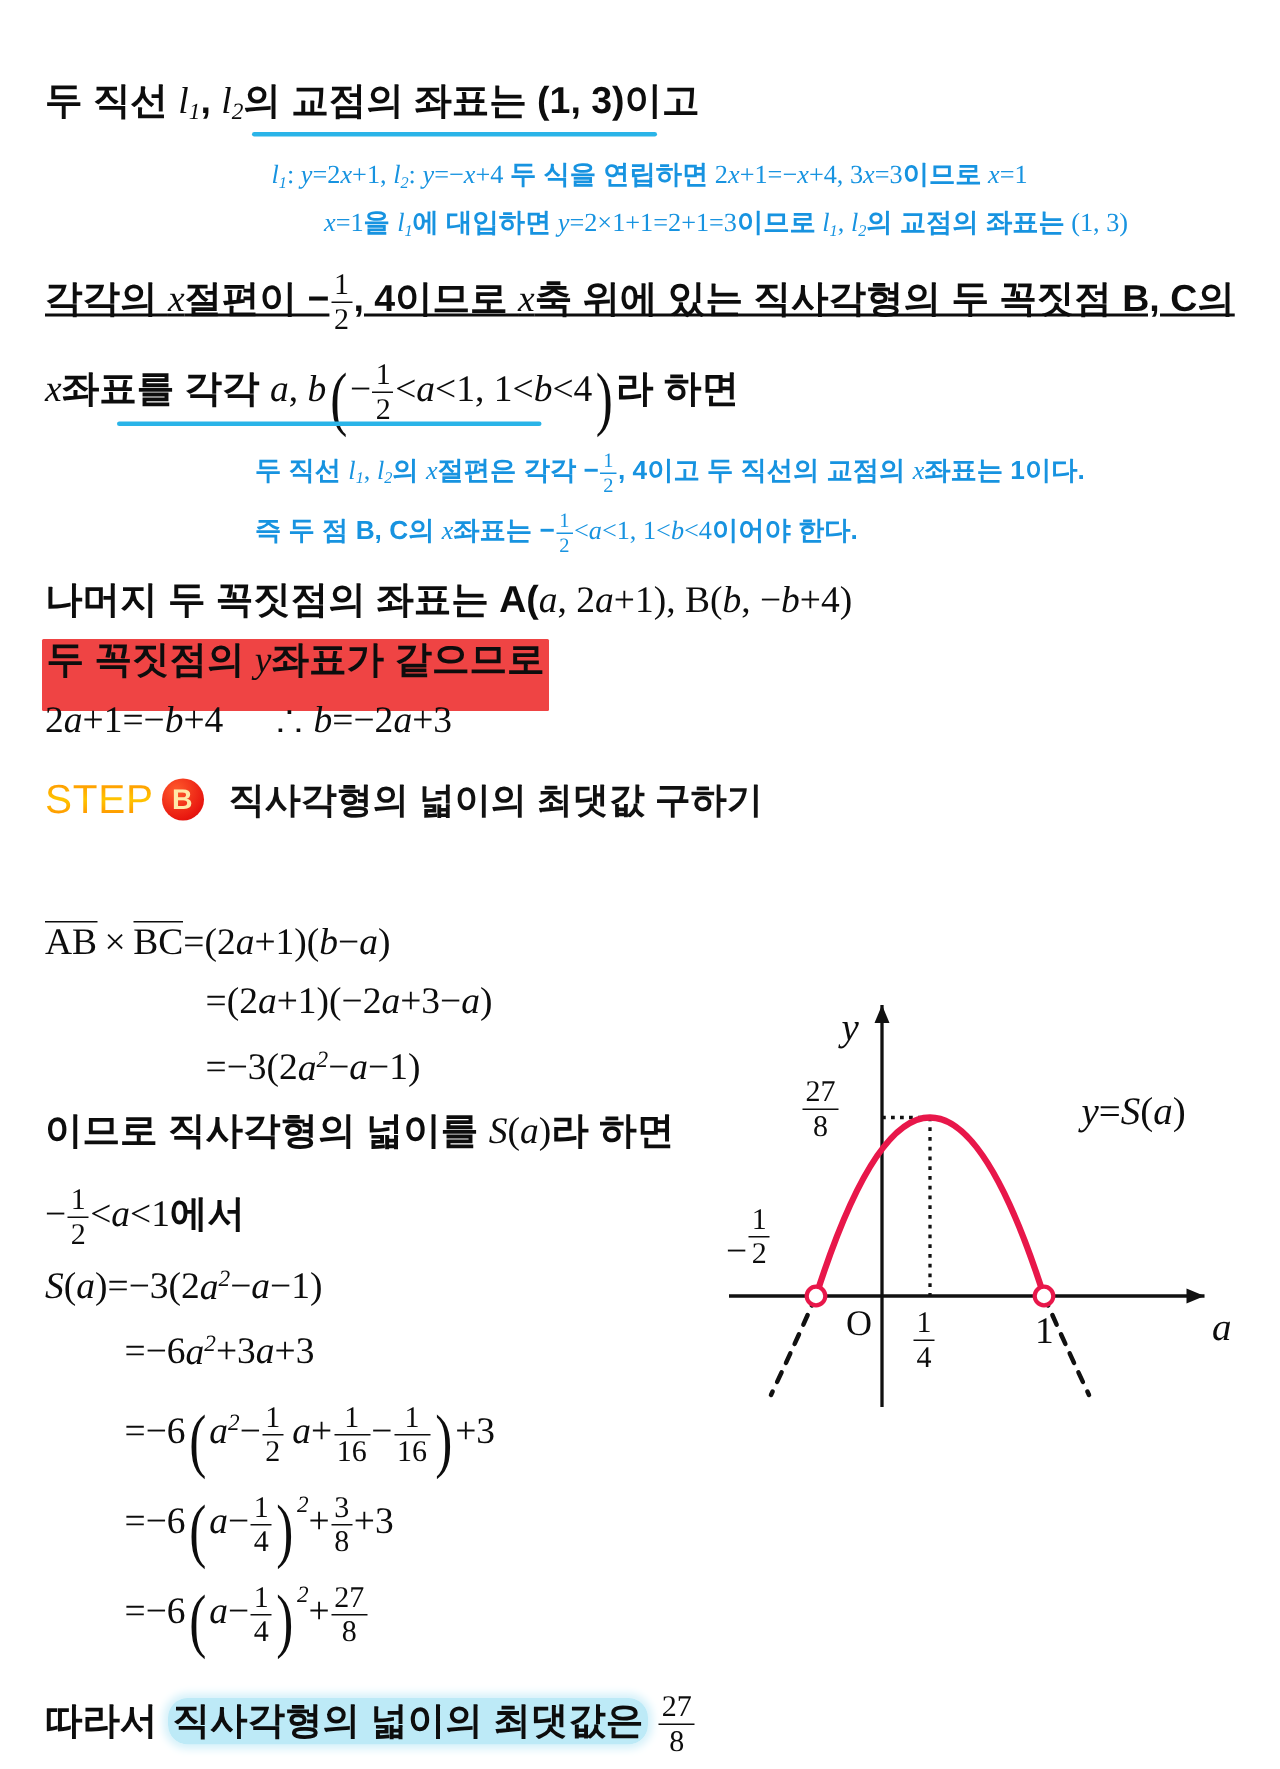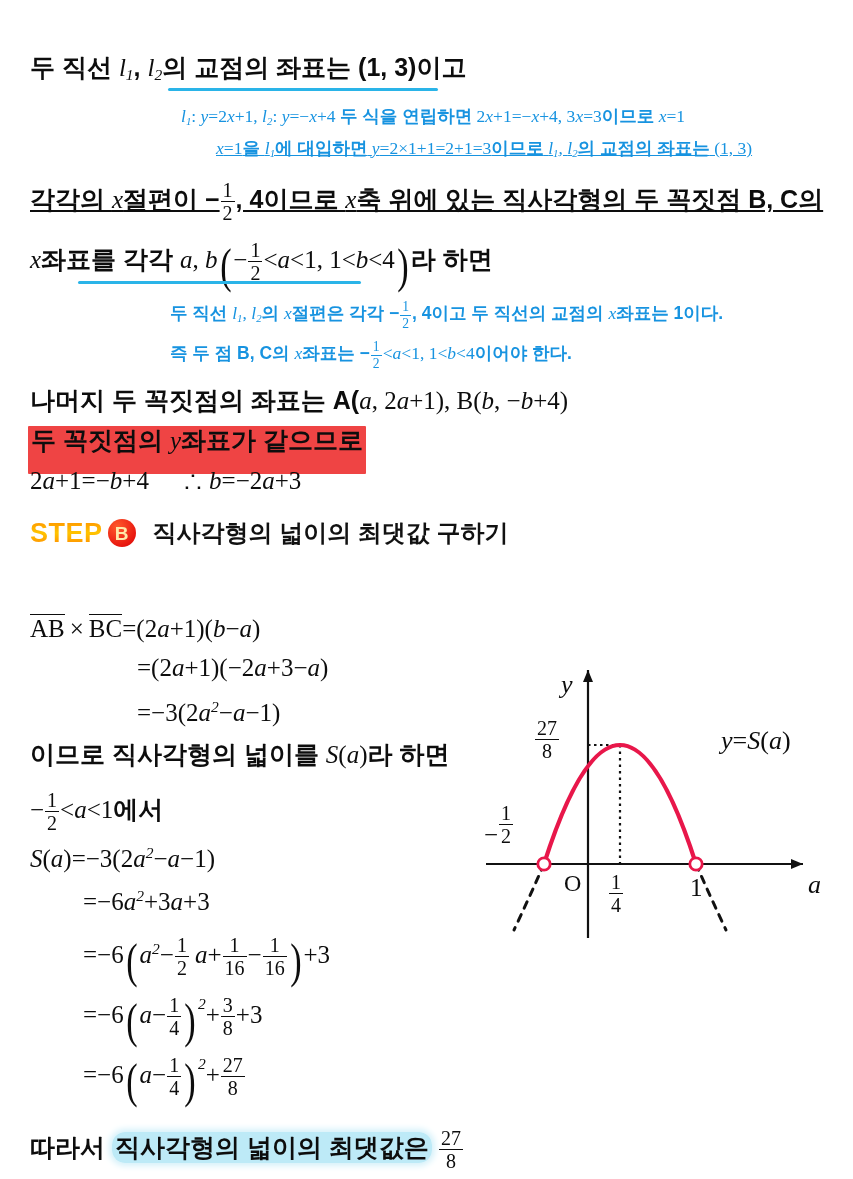--- a/index.html
+++ b/index.html
@@ -43,21 +43,21 @@
 
   
   .hl-pink{background:#ef4444;padding:1px 3px 20px 3px;border-radius:1px;}
   .hl-cyan{background:#bdeaf7;padding:1px 3px 2px 3px;border-radius:13px;
            box-shadow:0 0 6px 3px #d5f1fa;}
   .ul-cyan{position:absolute;height:3px;background:#2ab4e8;border-radius:2px;}
 
   
   .step-row{position:absolute;display:flex;align-items:center;}
   .step-word{
-    font-family:"Liberation Sans",sans-serif;font-weight:700;font-size:27px;
+    font-family:"Liberation Sans",sans-serif;font-weight:400;font-size:27px;
     letter-spacing:0.5px;
     background:linear-gradient(180deg,#ff8a00 0%,#ffc400 48%,#ffb300 62%,#ff7a00 100%);
     -webkit-background-clip:text;background-clip:text;color:transparent;
     -webkit-text-fill-color:transparent;
   }
   .step-badge{
     width:28px;height:28px;border-radius:50%;
     background:radial-gradient(circle at 34% 28%, #ff5a2b 0%, #e8160f 72%, #c30d0b 100%);
     color:#ffe9a8;font-family:"Liberation Sans",sans-serif;font-weight:700;font-size:19px;
     display:flex;align-items:center;justify-content:center;margin-left:5px;
@@ -76,21 +76,21 @@
 <div class="page">
 
   <div class="line t-main" style="left:30px;top:55px;">
     <span class="kr">두 직선 </span><span class="mi">l<span class="sub mr">1</span></span><span class="kr">, </span><span class="mi">l<span class="sub mr">2</span></span><span class="kr">의 교점의 좌표는 (1, 3)</span><span class="kr">이고</span>
   </div>
   <div class="ul-cyan" style="left:168px;top:88px;width:270px;"></div>
 
   <div class="line t-note" style="left:181px;top:108px;">
     <span class="mi">l<span class="sub mr">1</span></span><span class="mr">: </span><span class="mi">y</span><span class="mr">=2</span><span class="mi">x</span><span class="mr">+1, </span><span class="mi">l<span class="sub mr">2</span></span><span class="mr">: </span><span class="mi">y</span><span class="mr">=−</span><span class="mi">x</span><span class="mr">+4 </span><span>두 식을 연립하면</span><span class="mr"> 2</span><span class="mi">x</span><span class="mr">+1=−</span><span class="mi">x</span><span class="mr">+4, 3</span><span class="mi">x</span><span class="mr">=3</span><span>이므로</span><span class="mr"> </span><span class="mi">x</span><span class="mr">=1</span>
   </div>
-  <div class="line t-note" style="left:216px;top:140px;text-decoration:underline;">
+  <div class="line t-note" style="left:216px;top:140px;">
     <span class="mi">x</span><span class="mr">=1</span><span>을 </span><span class="mi">l<span class="sub mr">1</span></span><span>에 대입하면</span><span class="mr"> </span><span class="mi">y</span><span class="mr">=2×1+1=2+1=3</span><span>이므로</span><span class="mr"> </span><span class="mi">l<span class="sub mr">1</span></span><span class="mr">, </span><span class="mi">l<span class="sub mr">2</span></span><span>의 교점의 좌표는</span><span class="mr"> (1, 3)</span>
   </div>
 
   <div class="line t-main" style="left:30px;top:180px;text-decoration:underline;">
     <span class="kr">각각의 </span><span class="mi">x</span><span class="kr">절편이 −</span><span class="frac mr"><span class="num">1</span><span class="den">2</span></span><span class="kr">, 4이므로 </span><span class="mi">x</span><span class="kr">축 위에 있는 직사각형의 두 꼭짓점 B, C의</span>
   </div>
 
   <div class="line t-main" style="left:30px;top:240px;">
     <span class="mi">x</span><span class="kr">좌표를 각각 </span><span class="mi">a</span><span class="mr">, </span><span class="mi">b</span><span class="bigparen">(</span><span class="mr">−</span><span class="frac mr"><span class="num">1</span><span class="den">2</span></span><span class="mr">&lt;</span><span class="mi">a</span><span class="mr">&lt;1, 1&lt;</span><span class="mi">b</span><span class="mr">&lt;4</span><span class="bigparen">)</span><span class="kr">라 하면</span>
   </div>

